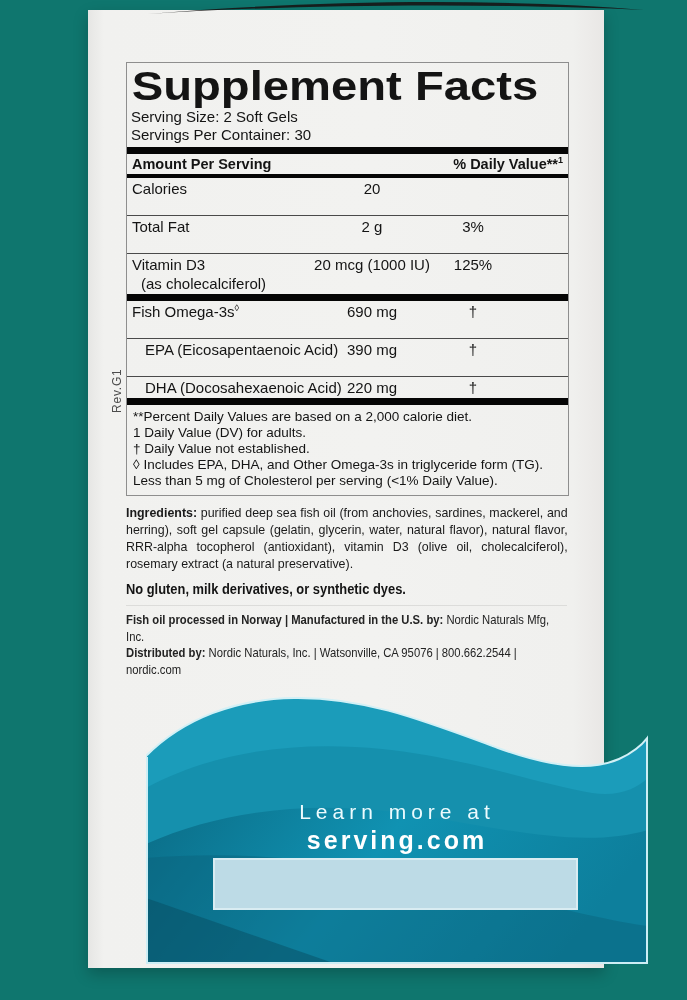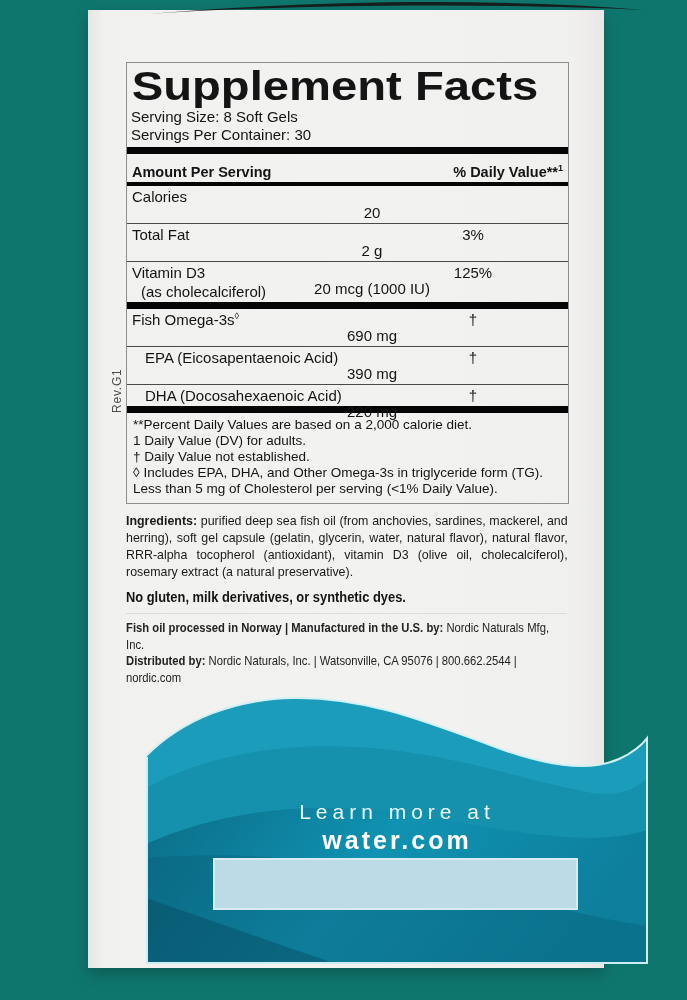--- a/index.html
+++ b/index.html
@@ -13,24 +13,24 @@
   .top-arc{position:absolute;left:0;top:0;width:687px;height:20px;}
 
   
   .label-col{position:absolute;left:38px;top:52px;width:443px;color:#141414;}
   .facts{position:relative;border:1px solid #8e8e8e;width:441px;}
   .facts-title{font-size:40px;font-weight:bold;line-height:42px;padding:2px 2px 0 4px;
                transform:scaleX(1.18);transform-origin:0 50%;white-space:nowrap;letter-spacing:0;}
   .serving{font-size:15px;line-height:17.5px;padding:1px 4px 4px 4px;}
   .bar7{height:7px;background:#050505;}
   .bar4{height:4px;background:#050505;}
-  .hdr{display:flex;justify-content:space-between;font-weight:bold;font-size:14.5px;padding:2px 5px;margin-top:8px;}
+  .hdr{display:flex;justify-content:space-between;font-weight:bold;font-size:14.5px;padding:2px 5px;}
   .trow{position:relative;font-size:15px;line-height:19px;padding:1px 5px;}
   .sec .trow + .trow{border-top:1px solid #4a4a4a;margin-top:16px;}
-  .amt{position:absolute;left:245px;top:17px;transform:translateX(-50%);white-space:nowrap;}
+  .amt{position:absolute;left:245px;top:1px;transform:translateX(-50%);white-space:nowrap;}
   .dvv{position:absolute;left:346px;top:1px;transform:translateX(-50%);white-space:nowrap;}
   .sub{display:block;padding-left:9px;}
   .ind{padding-left:13px;}
   sup{font-size:62%;vertical-align:super;line-height:0;}
   .foot{padding:4px 6px 6px 6px;font-size:13.5px;line-height:16px;}
   .rev{position:absolute;left:-17px;top:350px;transform:rotate(-90deg);transform-origin:0 0;
        font-size:12px;letter-spacing:.8px;color:#4c4c4c;white-space:nowrap;}
 
   .squeeze{transform:scaleX(.92);transform-origin:0 0;width:480px;}
   .ingredients{margin-top:8px;font-size:13.5px;line-height:17px;text-align:justify;color:#1a1a1a;}
@@ -54,21 +54,21 @@
 
 <div class="scene">
 
   <div class="box">
 
     <div class="label-col">
 
       <div class="facts">
         <div class="facts-title">Supplement Facts</div>
         <div class="serving">
-          <div>Serving Size: 8 Soft Gels</div>
+          <div>Serving Size: 2 Soft Gels</div>
           <div>Servings Per Container: 30</div>
         </div>
 
         <div class="bar7"></div>
         <div class="hdr">
           <span>Amount Per Serving</span>
           <span><span>% Daily Value**</span><sup>1</sup></span>
         </div>
         <div class="bar4"></div>
 
@@ -152,21 +152,21 @@
           </linearGradient>
         </defs>
         <path d="M0,66 C38,28 90,9 148,8 C218,7 276,30 352,58 C404,77 444,82 473,69 C486,63 496,55 502,47 L502,274 L0,274 Z" fill="#1b9cba" stroke="#d2f0f6" stroke-width="2"></path>
         <path d="M0,98 C66,62 150,50 236,59 C318,67 392,94 446,103 C472,107 490,99 502,88 L502,274 L0,274 Z" fill="#1590ad"></path>
         <path d="M0,154 C82,117 176,111 264,124 C352,137 434,160 502,140 L502,274 L0,274 Z" fill="url(#gDeep)"></path>
         <path d="M0,168 C120,158 240,176 360,206 C420,220 470,232 502,236 L502,274 L0,274 Z" fill="#0a5f78" opacity="0.40"></path>
         <path d="M0,208 L190,274 L0,274 Z" fill="#07495e" opacity="0.45"></path>
         <path d="M1,67 L1,273 L501,273 L501,49" fill="none" stroke="#cdeef5" stroke-width="2"></path>
       </svg>
       <div class="learn">Learn more at</div>
-      <div class="site">water.com</div>
+      <div class="site">serving.com</div>
       <div class="lot-box"></div>
     </div>
 
   </div>
 
   <svg class="top-arc" viewBox="0 0 687 20">
     <path d="M148,14 C300,4 490,3 644,10 C490,-3 300,1 148,14 Z" fill="#171717" opacity="0.92"></path>
   </svg>
 
 </div>

